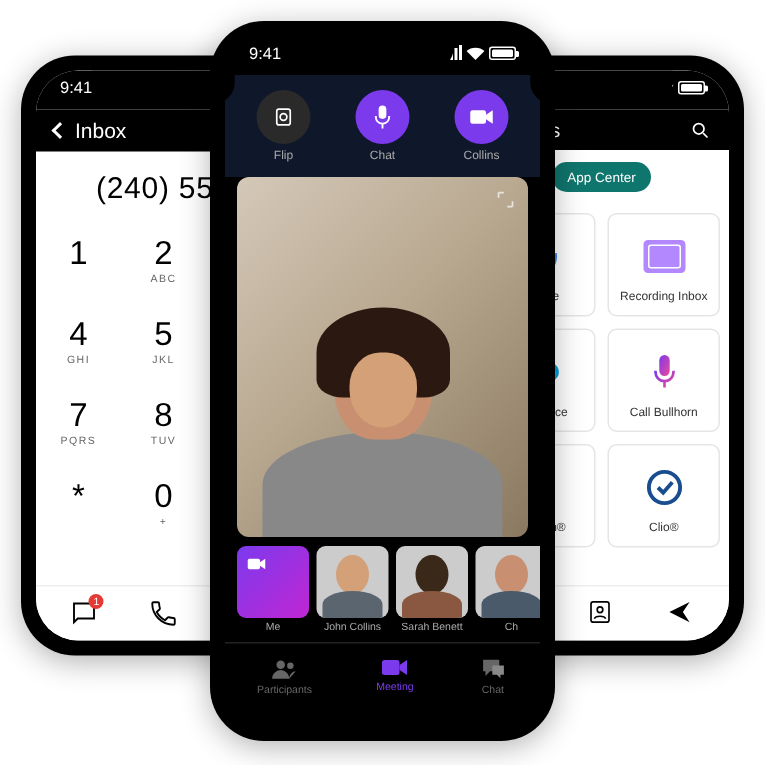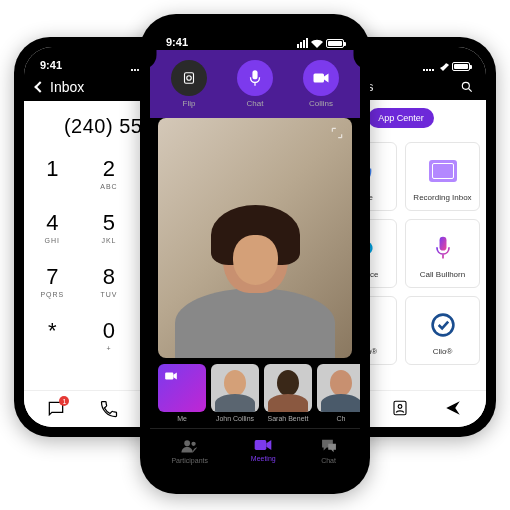--- a/index.html
+++ b/index.html
@@ -1,20 +1,20 @@
 <!DOCTYPE html>
 <html><head>
 <meta charset="utf-8">
 <style>
 *{margin:0;padding:0;box-sizing:border-box;font-family:-apple-system,BlinkMacSystemFont,sans-serif}
 body{background:#fff;width:510px;height:510px;position:relative;overflow:hidden}
 .phone{position:absolute;border-radius:36px;background:#000;box-shadow:0 4px 20px rgba(0,0,0,0.3)}
 .phone-inner{position:absolute;inset:10px;border-radius:28px;overflow:hidden;background:#fff}
 .notch{position:absolute;top:0;left:50%;transform:translateX(-50%);width:95px;height:22px;background:#000;border-radius:0 0 14px 14px;z-index:20}
-.status-bar{display:flex;justify-content:space-between;align-items:flex-end;padding:6px 16px 2px;font-size:11px;font-weight:700;height:26px}
+.status-bar{display:flex;justify-content:space-between;align-items:flex-start;padding:6px 16px 2px;font-size:11px;font-weight:400;height:26px}
 .status-icons{display:flex;gap:3px;align-items:center}
 .bars{display:flex;gap:1px;align-items:flex-end}
 .bar{width:2px;background:currentColor}
 .bar:nth-child(1){height:4px}.bar:nth-child(2){height:6px}.bar:nth-child(3){height:8px}.bar:nth-child(4){height:10px}
 .wifi{width:12px;height:9px;position:relative}
 .battery{width:18px;height:9px;border:1px solid currentColor;border-radius:2px;position:relative}
 .battery::after{content:"";position:absolute;right:-3px;top:2px;width:2px;height:4px;background:currentColor;border-radius:0 1px 1px 0}
 .battery-fill{position:absolute;inset:1px;background:currentColor;border-radius:1px}
 
 
@@ -30,31 +30,31 @@
 .fab{position:absolute;bottom:48px;right:14px;width:40px;height:40px;border-radius:50%;background:#7c3aed;display:flex;align-items:center;justify-content:center}
 .bottom-bar-l{position:absolute;bottom:0;left:0;right:0;display:flex;justify-content:space-around;padding:8px 6px;border-top:1px solid #eee;background:#fff}
 .bb-icon{width:20px;height:20px;position:relative}
 .dots-grid{display:grid;grid-template-columns:repeat(3,1fr);gap:2px;width:16px;height:16px}
 .dot{width:4px;height:4px;background:#000;border-radius:50%}
 .badge{position:absolute;top:-3px;right:-3px;width:10px;height:10px;background:#e53935;border-radius:50%;color:#fff;font-size:7px;display:flex;align-items:center;justify-content:center}
 
 
 .phone-right{right:14px;top:37px;width:190px;height:400px}
 .phone-right .ph-header{justify-content:space-between}
-.app-center-btn{font-size:9px;background:#6d28d9;color:#fff;padding:5px 10px;border-radius:14px;margin:8px auto;display:block;width:fit-content}
+.app-center-btn{font-size:9px;background:#0f766e;color:#fff;padding:5px 10px;border-radius:14px;margin:8px auto;display:block;width:fit-content}
 .app-grid{display:grid;grid-template-columns:repeat(2,1fr);gap:8px;padding:6px}
 .app-card{border:1px solid #e5e5e5;border-radius:6px;padding:14px 6px 8px;text-align:center;background:#fff}
 .app-icon{width:28px;height:28px;margin:0 auto 8px;display:flex;align-items:center;justify-content:center;border-radius:6px}
 .app-name{font-size:8px;color:#333}
 .bottom-bar-r{position:absolute;bottom:0;left:0;right:0;display:flex;justify-content:space-around;padding:8px 6px;border-top:1px solid #eee;background:#fff}
 
 
 .phone-center{left:140px;top:14px;width:230px;height:480px;z-index:10}
 .phone-center .status-bar{color:#fff;background:#000}
-.controls{display:flex;justify-content:space-around;padding:10px 6px;background:#4c1d95}
+.controls{display:flex;justify-content:space-around;padding:10px 6px;background:#0f172a}
 .ctrl{display:flex;flex-direction:column;align-items:center;gap:3px}
 .ctrl-btn{width:36px;height:36px;border-radius:50%;display:flex;align-items:center;justify-content:center}
 .ctrl-dark{background:#2a2a2a}
 .ctrl-purple{background:#7c3aed}
 .ctrl-red{background:#e91e3c}
 .ctrl-label{font-size:8px;color:#aaa}
 .video-main{margin:0 8px;height:240px;border-radius:8px;background:linear-gradient(135deg,#d4c8b8 0%,#b8a890 45%,#8a7860 100%);position:relative;overflow:hidden}
 .person{position:absolute;left:50%;bottom:0;transform:translateX(-50%)}
 .head{width:65px;height:80px;background:#c89070;border-radius:48% 48% 40% 40%;position:relative;margin:0 auto}
 .hair{position:absolute;top:-8px;left:-12px;right:-12px;height:60px;background:#2b1810;border-radius:50% 50% 20% 20%}

